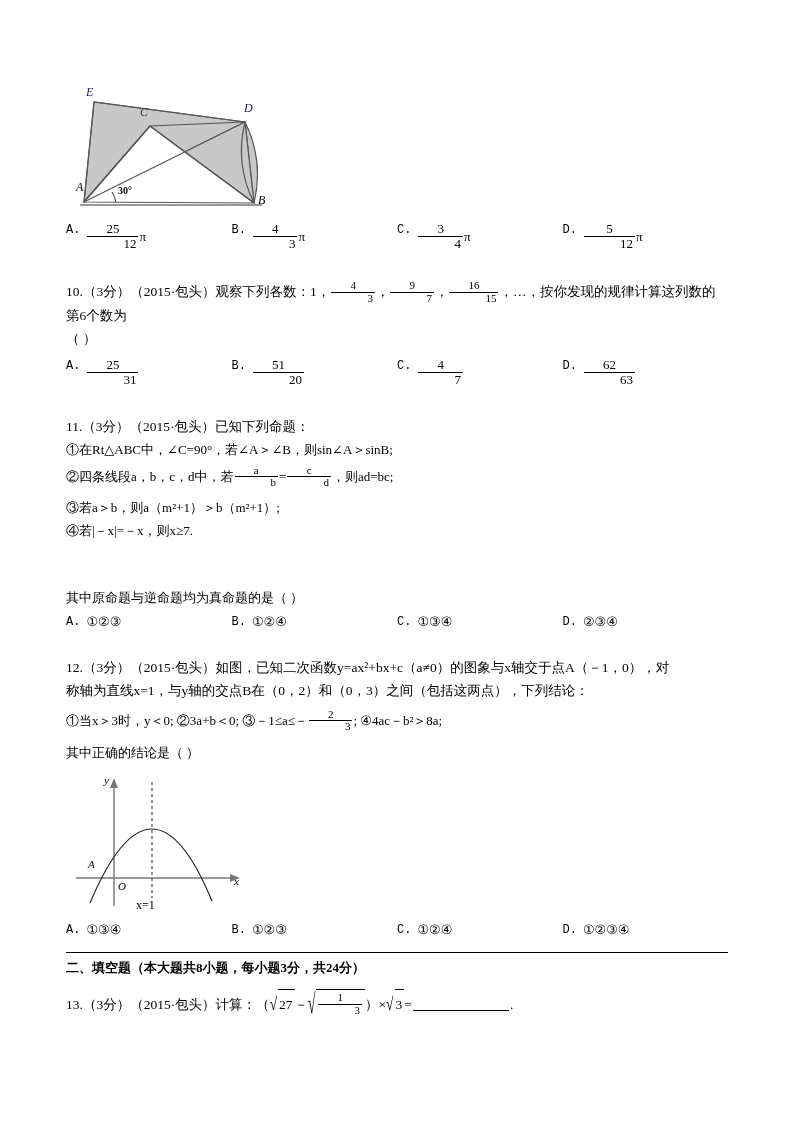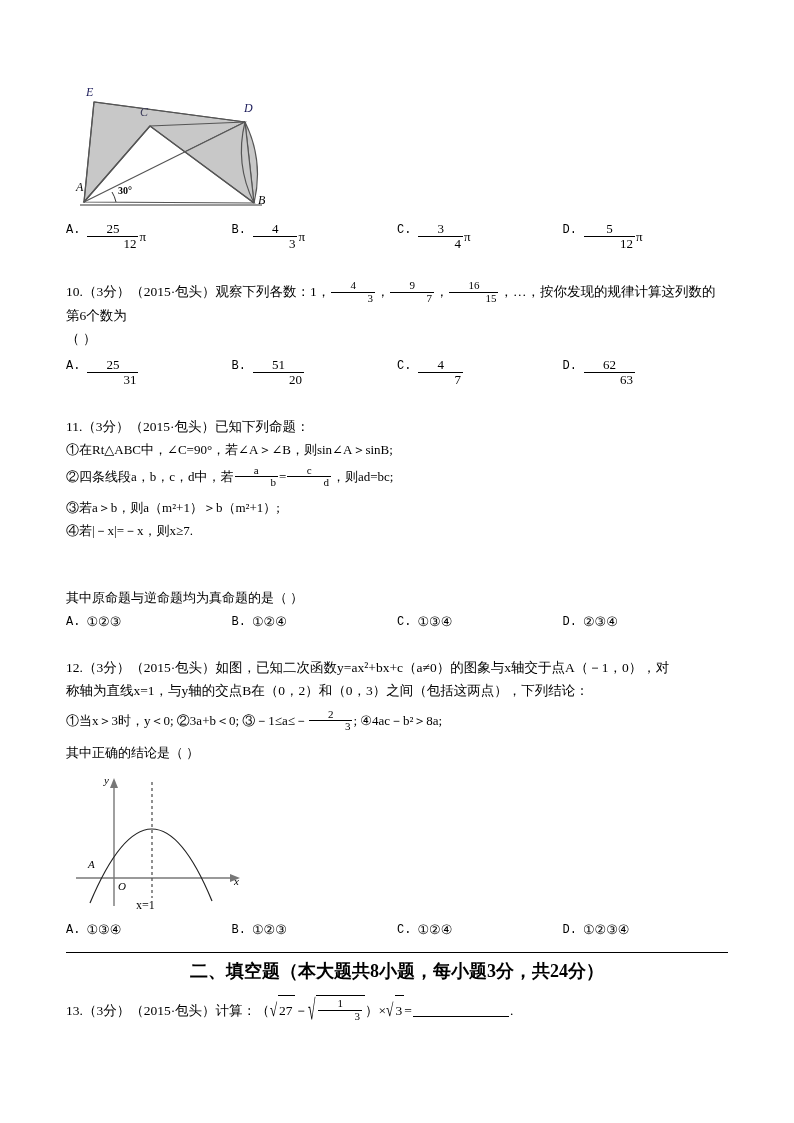--- a/index.html
+++ b/index.html
@@ -103,26 +103,25 @@
     font-size: 13px;
   }
 
   .circnum {
     font-size: 13px;
     letter-spacing: 0px;
   }
 
   .sectionhead {
     font-weight: bold;
-    font-size: 18px;
+    font-size: 13px;
     font-family: "Liberation Serif", "DejaVu Serif", serif;
     border-top: 1.5px solid #000;
     padding-top: 6px;
     margin-top: 14px;
-    text-align: center;
   }
 
   .blank {
     display: inline-block;
     border-bottom: 1px solid #000;
     width: 96px;
     height: 13px;
     vertical-align: -2px;
     margin: 0 1px;
   }

